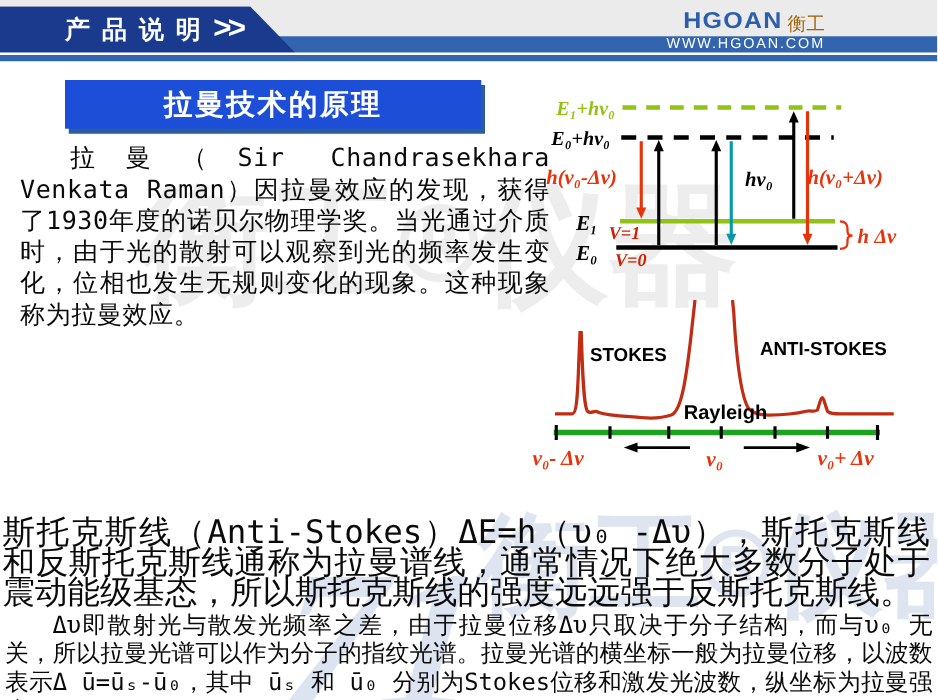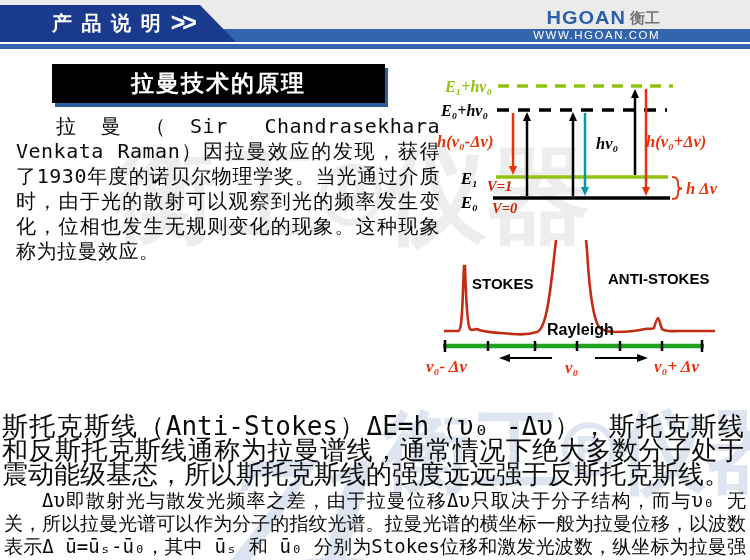--- a/index.html
+++ b/index.html
@@ -28,41 +28,41 @@
     font-weight: bold; font-size: 20px; letter-spacing: 2px;
     padding-left: 52px; white-space: nowrap;
   }
   .chev {
     font-family: "Liberation Sans", sans-serif;
     font-weight: 900; font-size: 25px; letter-spacing: -3px;
     margin-left: 8px; margin-top: -3px; color: #fff;
   }
   .logo {
     position: absolute; right: 8px; top: 7px; height: 22px;
-    display: flex; align-items: center; gap: 4px;
+    display: flex; align-items: flex-end; gap: 4px;
     font-family: "Liberation Sans", sans-serif;
   }
   .logo-en { color: #2b5fac; font-weight: 900; font-size: 20px; letter-spacing: 1px; transform: scaleY(0.92); }
-  .logo-cjk { color: #737373; font-weight: bold; font-size: 15px; }
+  .logo-cjk { color: #a16207; font-weight: normal; font-size: 15px; }
   .website {
     position: absolute; right: 8px; top: 29px; height: 13px; line-height: 13px;
     color: #fff; font-family: "Liberation Sans", sans-serif;
     font-weight: normal; font-size: 11.5px; letter-spacing: 1.5px;
   }
 
   
   .wm { position: absolute; z-index: 0; white-space: nowrap; font-weight: bold; pointer-events: none; }
   .wm-top { left: 112px; top: 128px; font-size: 104px; color: #ededed; }
   .wm-bottom { left: 382px; top: 392px; font-size: 90px; color: #dfe5f0; }
   .wm-glyph { left: 225px; top: 420px; font-size: 160px; font-style: italic; color: #dce4f2; transform: skewX(-6deg); font-family: "Liberation Serif", serif; }
 
   
   .title-box {
     position: absolute; left: 52px; top: 64px; width: 333px; height: 39px; z-index: 2;
-    background: #000000; box-shadow: 3px 4px 0 #2b5e9e;
+    background: #1d4ed8; box-shadow: 3px 4px 0 #2b5e9e;
     display: flex; align-items: center; justify-content: center;
   }
   .title-box span {
     color: #fff; font-weight: bold; font-size: 23px; letter-spacing: 2px;
     font-family: "Liberation Sans", sans-serif;
   }
 
   
   .col-text {
     position: absolute; left: 16px; top: 114px; width: 424px; z-index: 1;

